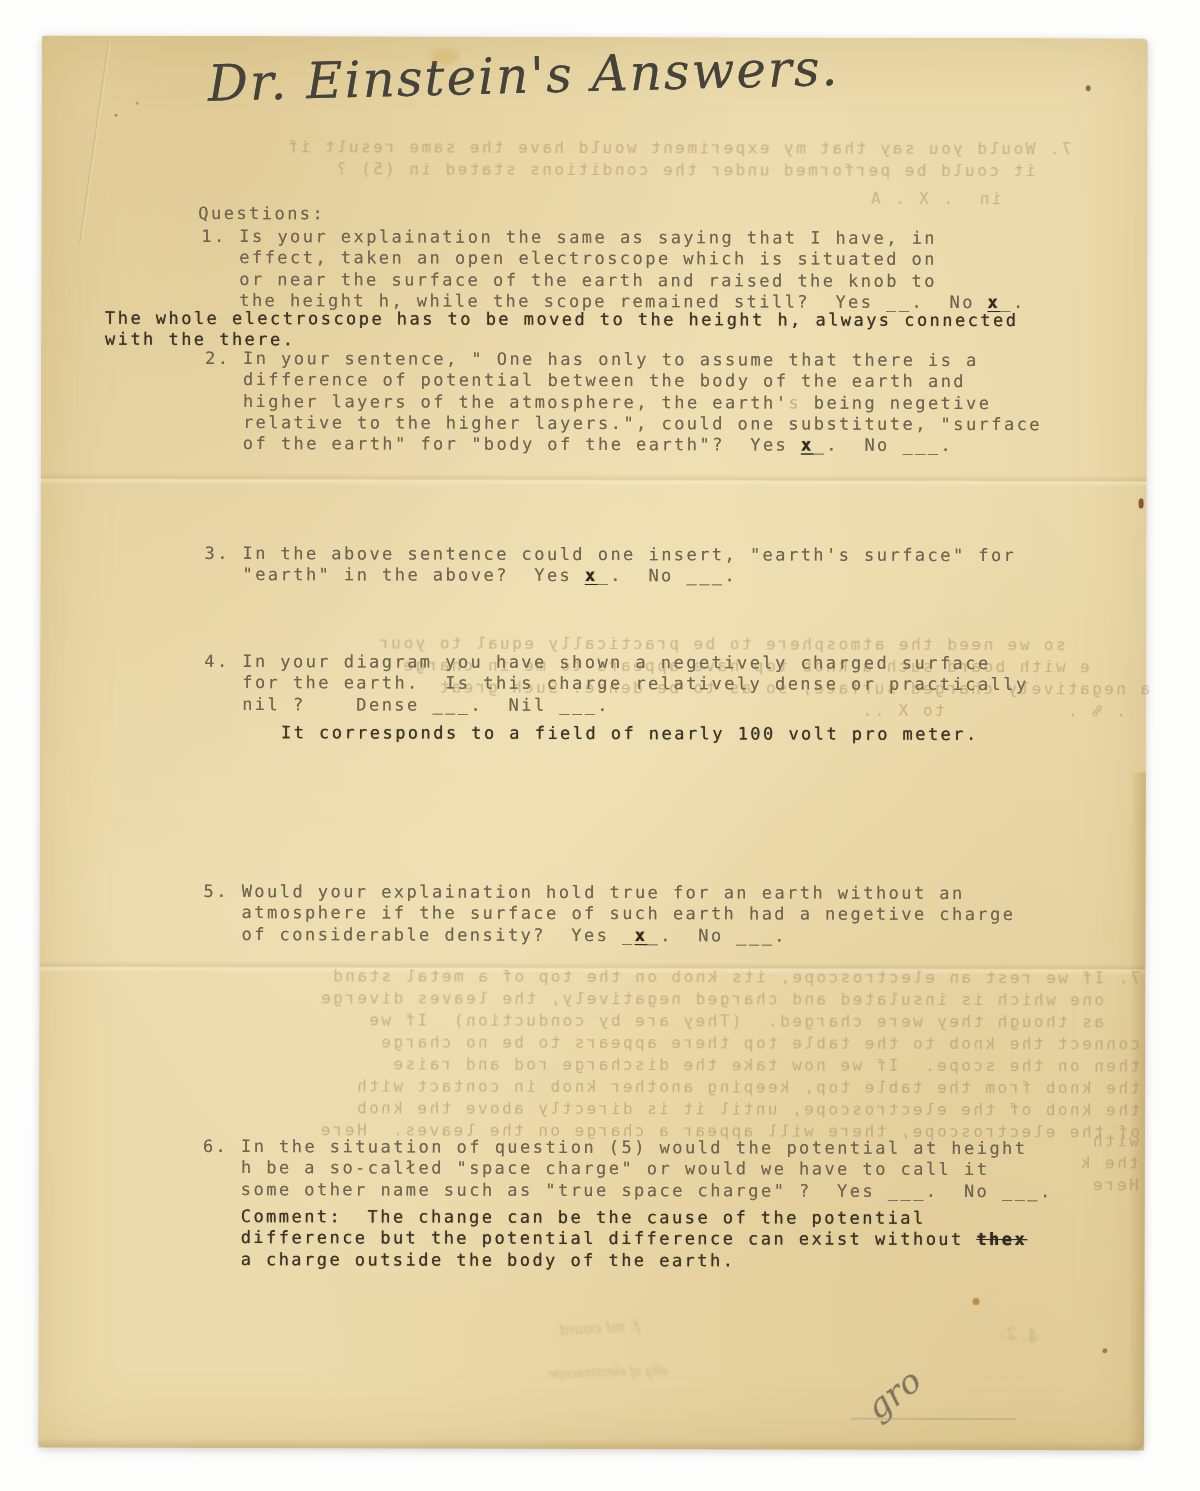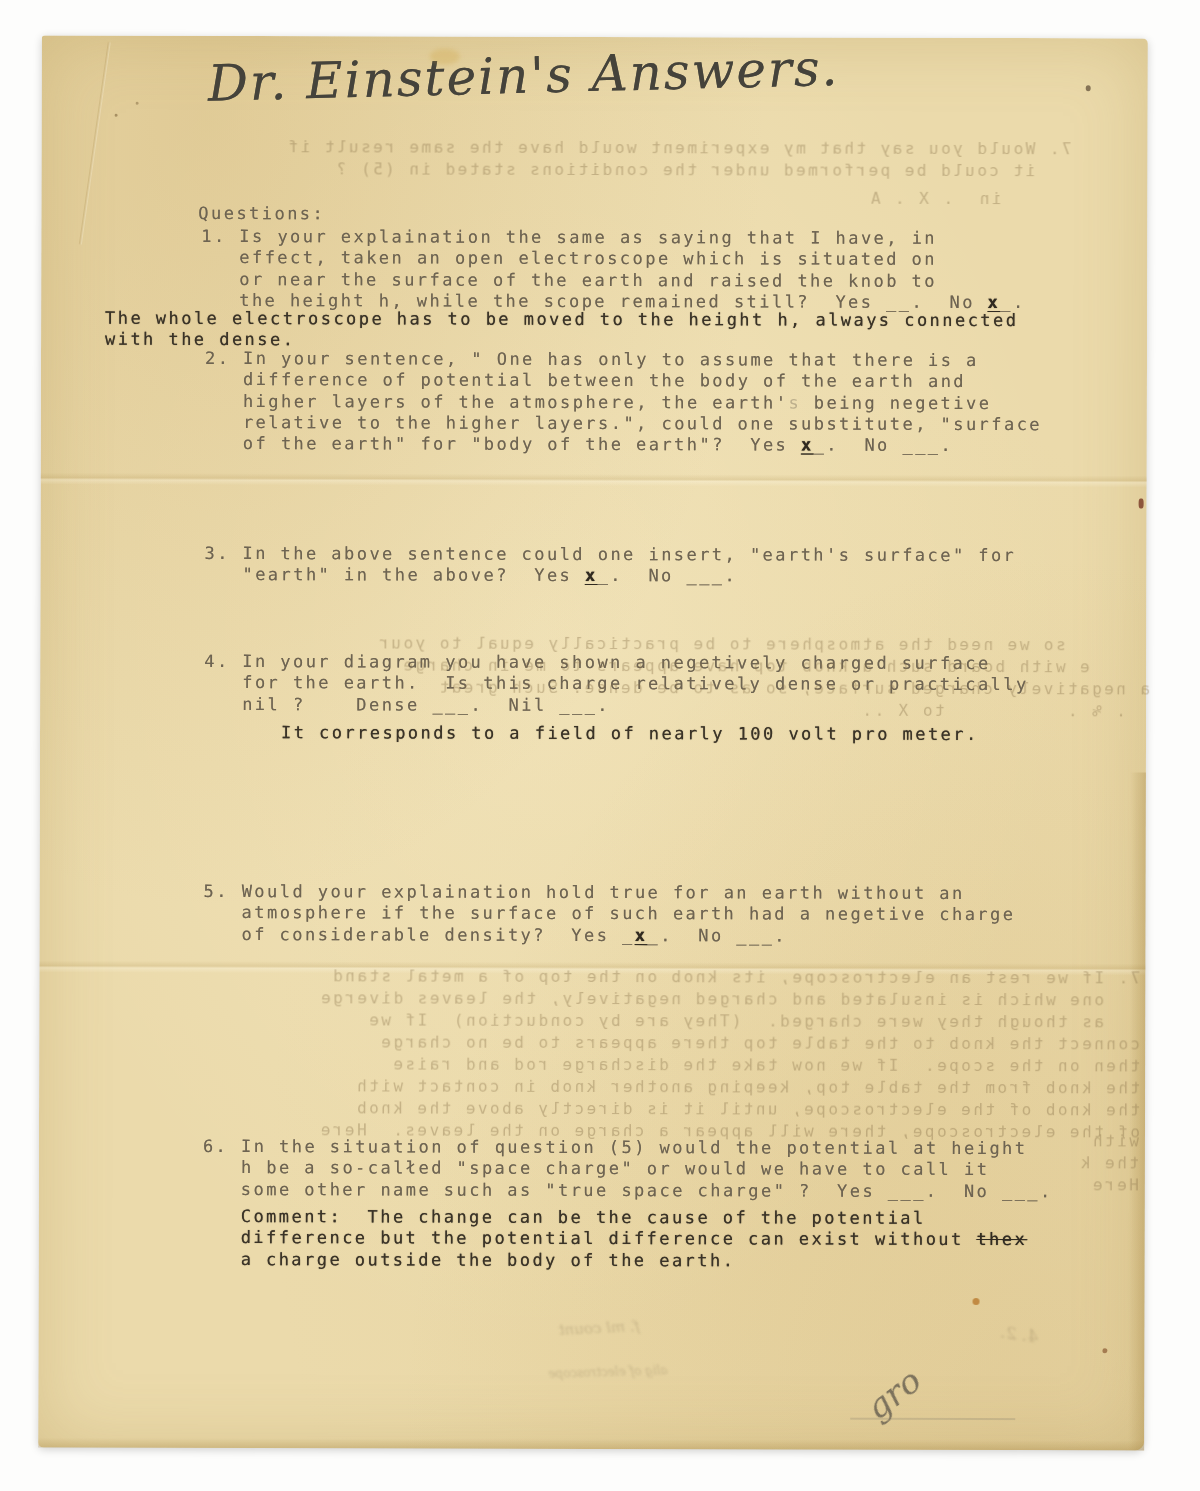--- a/index.html
+++ b/index.html
@@ -11,21 +11,21 @@
            radial-gradient(ellipse at 90% 100%, rgba(193,160,95,.22), transparent 45%),
            radial-gradient(ellipse at 45% 42%, rgba(255,247,216,.30), transparent 62%),
            radial-gradient(ellipse at 70% 78%, rgba(222,196,132,.18), transparent 50%),
            #ebdaab;
          box-shadow: inset 0 0 70px rgba(167,136,66,.28), 0 2px 8px rgba(0,0,0,.18);
          border-radius:3px 5px 9px 5px;transform:rotate(.15deg);}
   .type{position:absolute;white-space:pre;font-size:17px;line-height:21.3px;letter-spacing:2.45px;}
   .sq{color:#6e6452;text-shadow:0 0 .6px rgba(110,100,82,.6);}
   .sa{color:#3a3327;text-shadow:0 0 .8px rgba(58,51,39,.85);}
   .sm{color:#302a20;font-weight:bold;text-decoration:underline;text-underline-offset:3px;text-shadow:0 0 1px rgba(48,42,32,.9);}
-  .sx{color:#302a20;font-weight:normal;text-decoration:line-through;text-shadow:0 0 1px rgba(48,42,32,.9);}
+  .sx{color:#302a20;font-weight:bold;text-decoration:line-through;text-shadow:0 0 1px rgba(48,42,32,.9);}
   .sf{color:#6e6452;opacity:.38;}
   .bleed{transform:scaleX(-1);filter:blur(.7px);}
   .bleed .sb{color:rgba(138,116,74,.40);}
   .hand{position:absolute;font-family:"DejaVu Serif","Liberation Serif",serif;font-style:italic;white-space:pre;}
   .title-hand{left:166px;top:10px;font-size:50px;letter-spacing:2px;color:#45433b;
               transform:rotate(-1.6deg);text-shadow:0 0 .5px rgba(60,58,50,.7);}
   .pencil{color:rgba(106,97,81,.85);filter:blur(.3px);}
   .bleedhand{color:rgba(130,114,78,.30);filter:blur(1px);}
   .crease-h{position:absolute;left:0;width:100%;height:12px;
             background:linear-gradient(180deg, transparent, rgba(158,126,58,.16) 42%, rgba(255,250,232,.30) 60%, transparent);}
@@ -59,21 +59,21 @@
     <div class="stain" style="left:1044px;top:47px;width:5px;height:6px;background:#6b5a42;opacity:.8;"></div>
     <div class="stain" style="left:388px;top:12px;width:30px;height:16px;background:rgba(205,160,60,.28);filter:blur(2px);"></div>
     <div class="stain" style="left:934px;top:1260px;width:7px;height:7px;background:#b97a2e;opacity:.8;filter:blur(.4px);"></div>
     <div class="stain" style="left:1064px;top:1310px;width:5px;height:5px;background:#8a5a33;opacity:.7;"></div>
     <div class="stain" style="left:1098px;top:460px;width:5px;height:10px;background:#7d3f2a;opacity:.85;border-radius:40%;"></div>
     <div class="stain" style="left:73px;top:78px;width:3px;height:3px;background:rgba(120,95,55,.55);"></div>
     <div class="stain" style="left:94px;top:66px;width:3px;height:3px;background:rgba(120,95,55,.45);"></div>
 
     <div class="pencil-line"></div>
   <div class="type" style="left: 160px; top: 190px;"><div><span class="sq">1. Is your explaination the same as saying that I have, in</span></div><div><span class="sq">   effect, taken an open electroscope which is situated on</span></div><div><span class="sq">   or near the surface of the earth and raised the knob to</span></div><div><span class="sq">   the height h, while the scope remained still?  Yes __.  No </span><span class="sm">x</span><span class="sq">_.</span></div></div>
-      <div class="type" style="left: 64px; top: 272px;"><div><span class="sa">The whole electroscope has to be moved to the height h, always connected</span></div><div><span class="sa">with the dense.</span></div></div>
+      <div class="type" style="left: 64px; top: 272px;"><div><span class="sa">The whole electroscope has to be moved to the height h, always connected</span></div><div><span class="sa">with the there.</span></div></div>
       <div class="type" style="left: 164px; top: 312px;"><div><span class="sq">2. In your sentence, " One has only to assume that there is a</span></div><div><span class="sq">   difference of potential between the body of the earth and</span></div><div><span class="sq">   higher layers of the atmosphere, the earth'</span><span class="sf">s</span><span class="sq"> being negetive</span></div><div><span class="sq">   relative to the higher layers.", could one substitute, "surface</span></div><div><span class="sq">   of the earth" for "body of the earth"?  Yes </span><span class="sm">x</span><span class="sq">_.  No ___.</span></div></div>
       <div class="type" style="left: 164px; top: 507px;"><div><span class="sq">3. In the above sentence could one insert, "earth's surface" for</span></div><div><span class="sq">   "earth" in the above?  Yes </span><span class="sm">x</span><span class="sq">_.  No ___.</span></div></div>
       <div class="type" style="left: 164px; top: 615px;"><div><span class="sq">4. In your diagram you have shown a negetively charged surface</span></div><div><span class="sq">   for the earth.  Is this charge relatively dense or practically</span></div><div><span class="sq">   nil ?    Dense ___.  Nil ___.</span></div></div>
       <div class="type" style="left: 241px; top: 686px;"><div><span class="sa">It corresponds to a field of nearly 100 volt pro meter.</span></div></div>
       <div class="type" style="left: 164px; top: 845px;"><div><span class="sq">5. Would your explaination hold true for an earth without an</span></div><div><span class="sq">   atmosphere if the surface of such earth had a negetive charge</span></div><div><span class="sq">   of considerable density?  Yes _</span><span class="sm">x</span><span class="sq">_.  No ___.</span></div></div>
       <div class="type" style="left: 164px; top: 1100px;"><div><span class="sq">6. In the situation of question (5) would the potential at height</span></div><div><span class="sq">   h be a so-calłed "space charge" or would we have to call it</span></div><div><span class="sq">   some other name such as "true space charge" ?  Yes ___.  No ___.</span></div></div>
       <div class="type" style="left: 202px; top: 1170px;"><div><span class="sa">Comment:  The change can be the cause of the potential</span></div><div><span class="sa">difference but the potential difference can exist without </span><span class="sx">thex</span></div><div><span class="sa">a charge outside the body of the earth.</span></div></div>
       <div class="type bleed" style="left: 250px; top: 100px; width: 780px; font-size: 16px; line-height: 22px;"><div><span class="sb">7. Would you say that my experiment would have the same result if</span></div><div><span class="sb">   it could be performed under the conditions stated in (5) ?</span></div></div>
       <div class="type bleed" style="left: 770px; top: 150px; width: 190px; font-size: 16px; line-height: 22px;"><div><span class="sb">in  . X . A</span></div></div>
       <div class="type bleed" style="left: 180px; top: 596px; width: 930px; font-size: 16px; line-height: 22px;"><div><span class="sb">       so we need the atmosphere to be practically equal to your</span></div><div><span class="sb">     e with board such a knob top have appears to me in charge</span></div><div><span class="sb">a negatively charged surface, so as to be dense. Such great</span></div><div><span class="sb">  . % .          to X ..</span></div></div>

